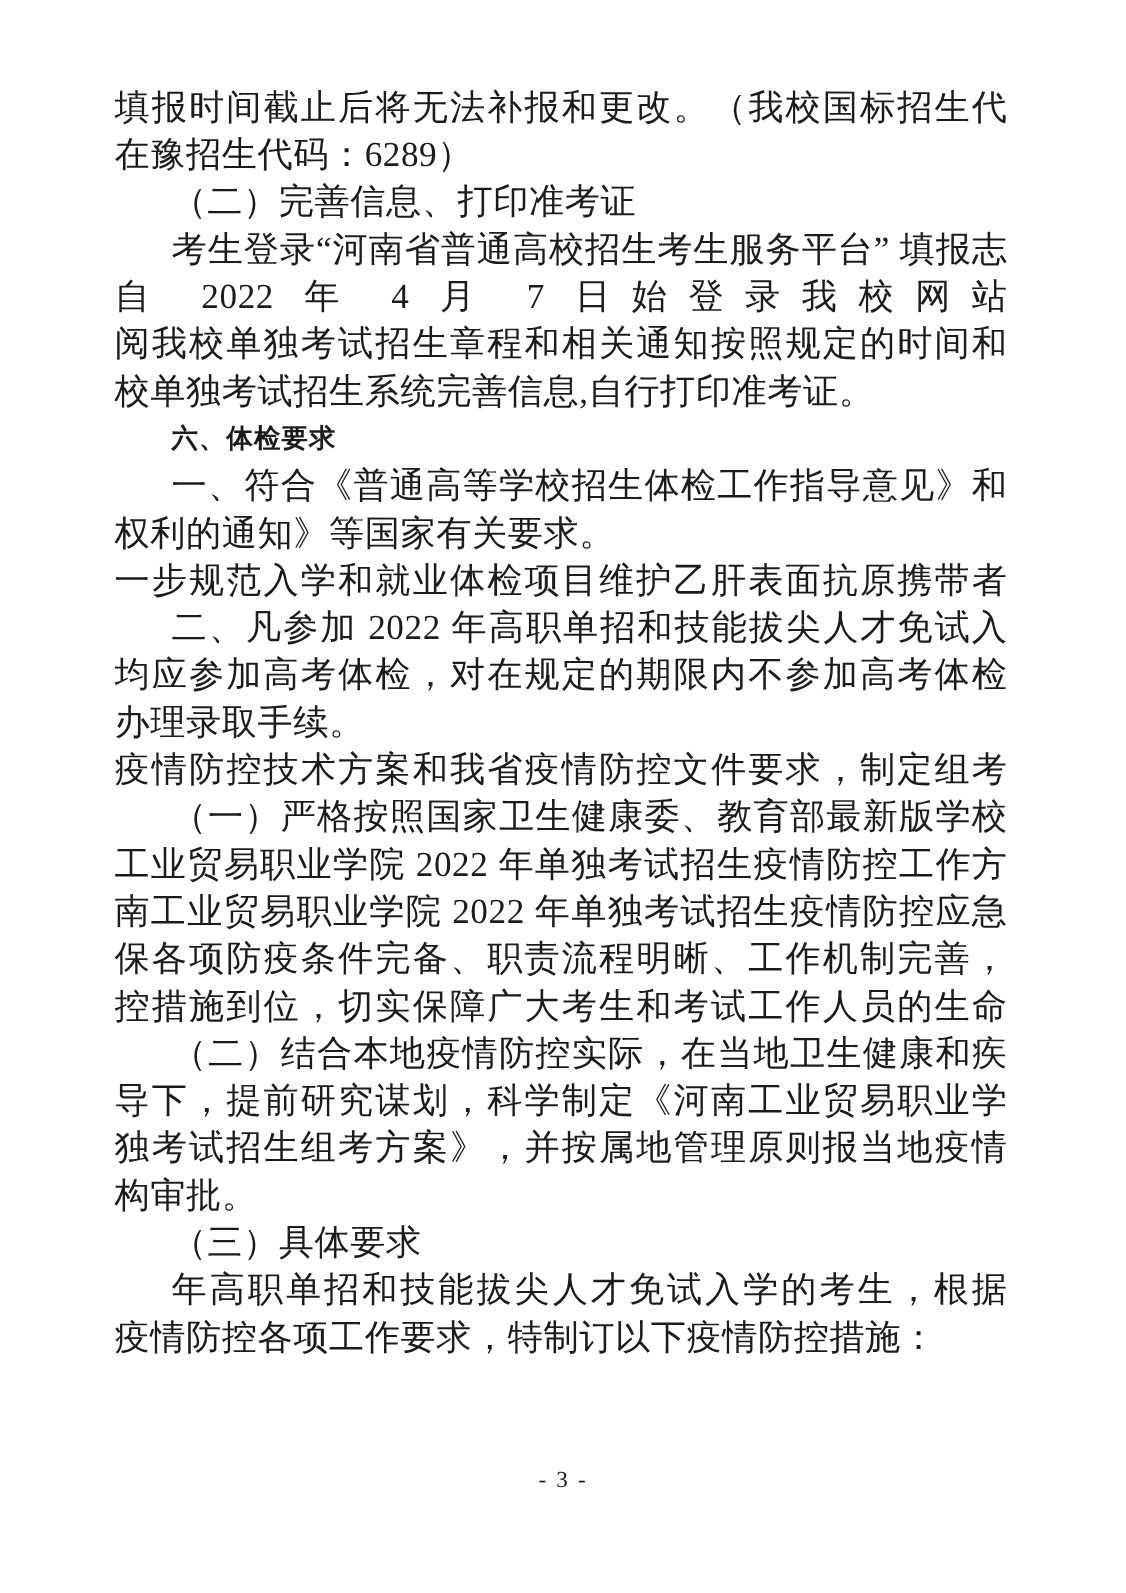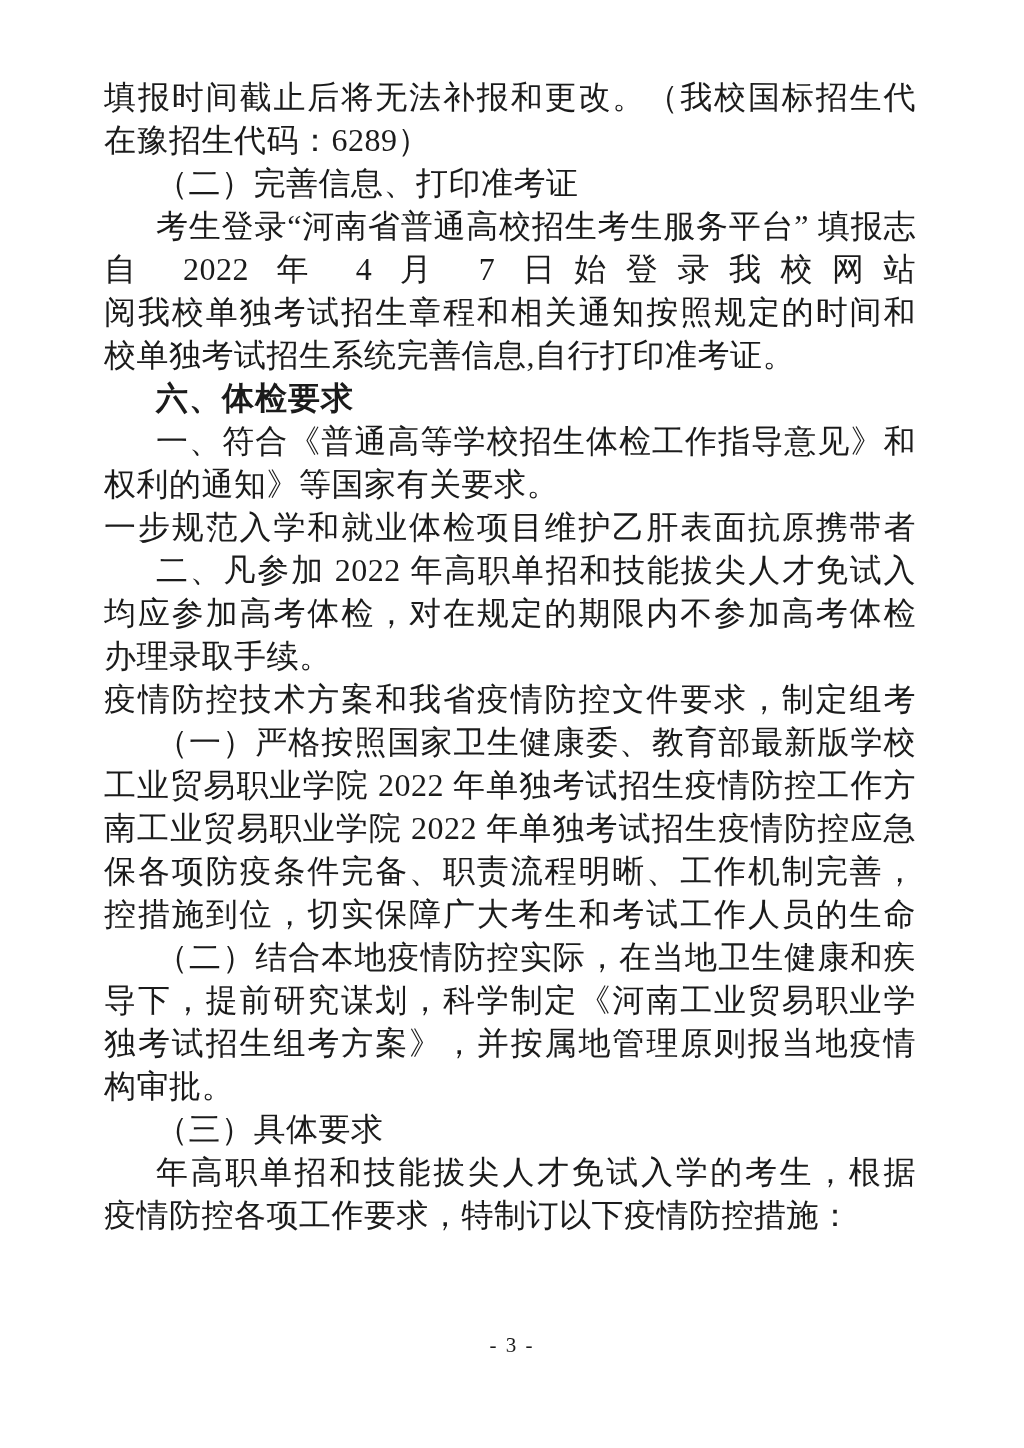--- a/index.html
+++ b/index.html
@@ -32,21 +32,21 @@
   }
   .line.full {
     text-align: justify;
     text-align-last: justify;
   }
   .line.indent {
     text-indent: 52px;
   }
   .line.heading {
     font-weight: 700;
-    font-size: 32px;
+    font-size: 24px;
     font-family: "Liberation Sans", "DejaVu Sans", sans-serif;
     letter-spacing: 1px;
   }
   .footer {
     position: absolute;
     left: 0;
     top: 1330px;
     width: 1024px;
     text-align: center;
     font-size: 21px;

